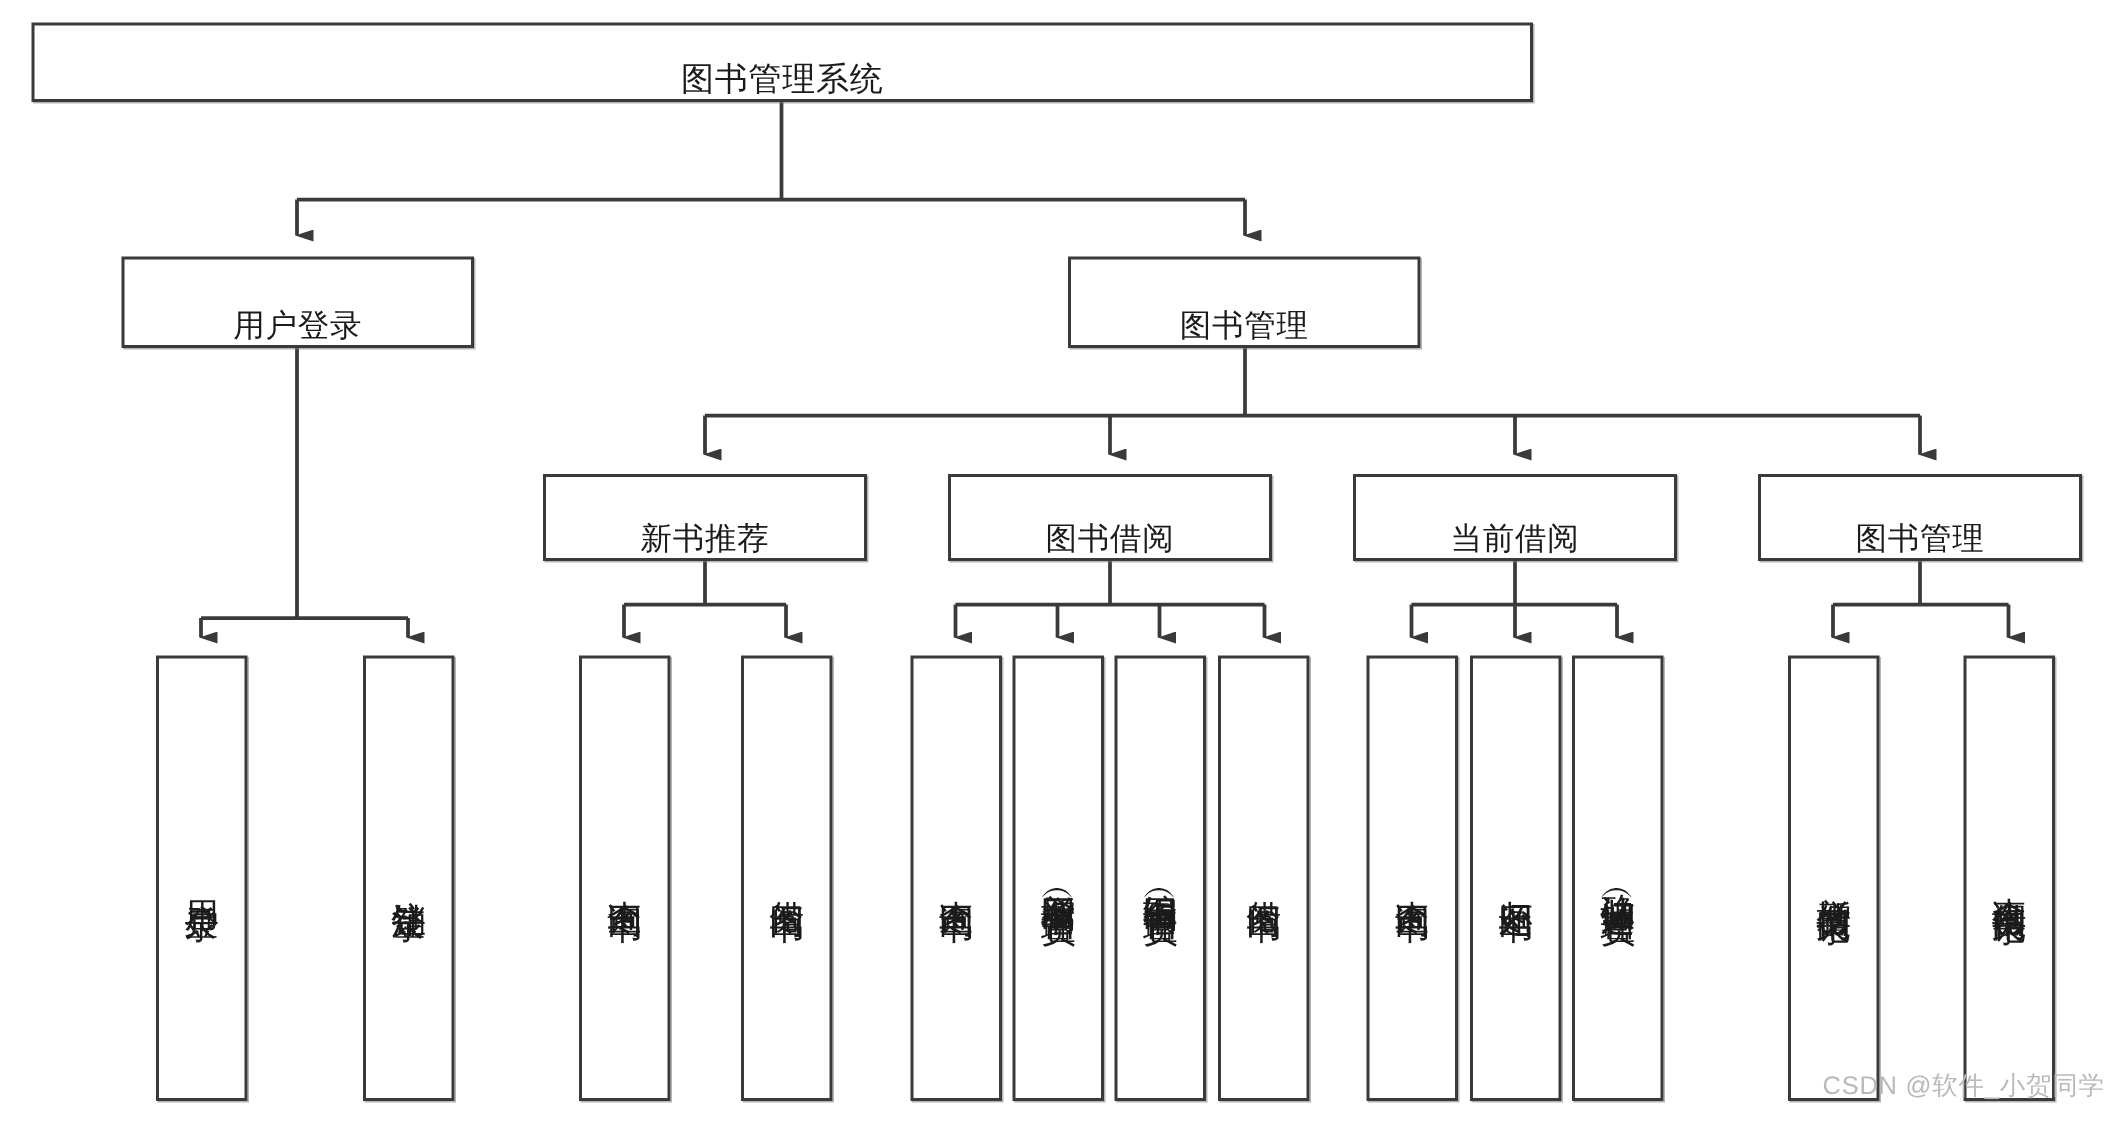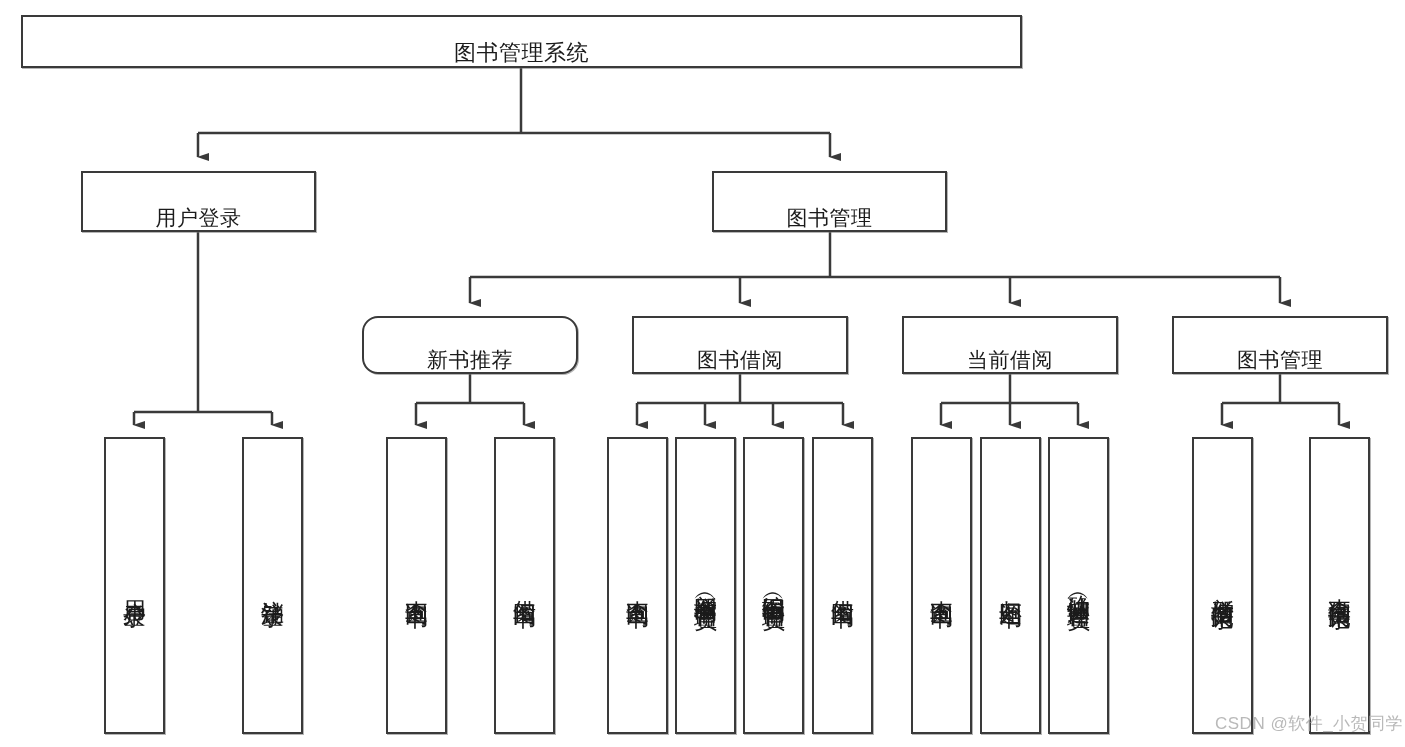--- a/index.html
+++ b/index.html
@@ -129,21 +129,21 @@
     <span class="label">图书管理系统</span>
   </div>
 
   <div class="node horiz" style="left:81px; top:171px; width:235px; height:61px;">
     <span class="label">用户登录</span>
   </div>
   <div class="node horiz" style="left:712px; top:171px; width:235px; height:61px;">
     <span class="label">图书管理</span>
   </div>
 
-  <div class="node horiz" style="left:362px; top:316px; width:216px; height:58px;border-radius:16px;">
+  <div class="node horiz" style="left:362px; top:316px; width:216px; height:58px;">
     <span class="label">新书推荐</span>
   </div>
   <div class="node horiz" style="left:902px; top:316px; width:216px; height:58px;">
     <span class="label">当前借阅</span>
   </div>
   <div class="node horiz" style="left:632px; top:316px; width:216px; height:58px;">
     <span class="label">图书借阅</span>
   </div>
   <div class="node horiz" style="left:1172px; top:316px; width:216px; height:58px;">
     <span class="label">图书管理</span>

